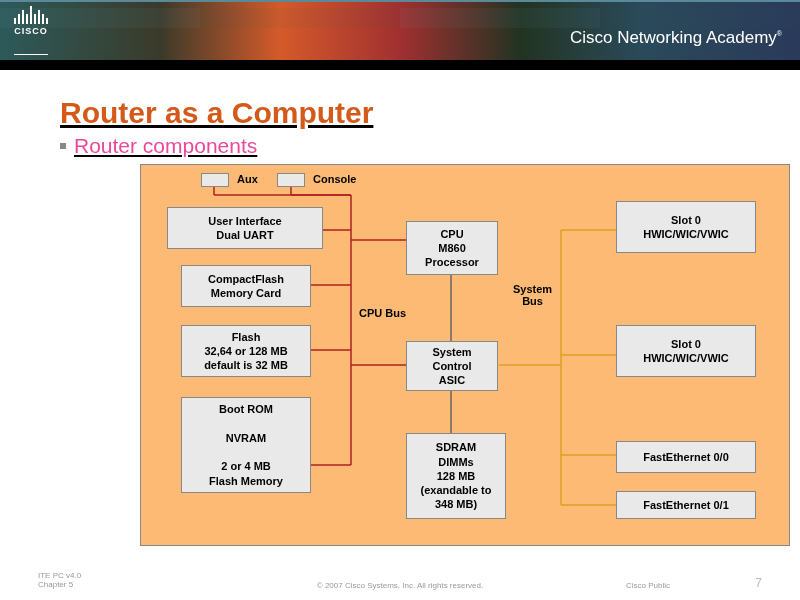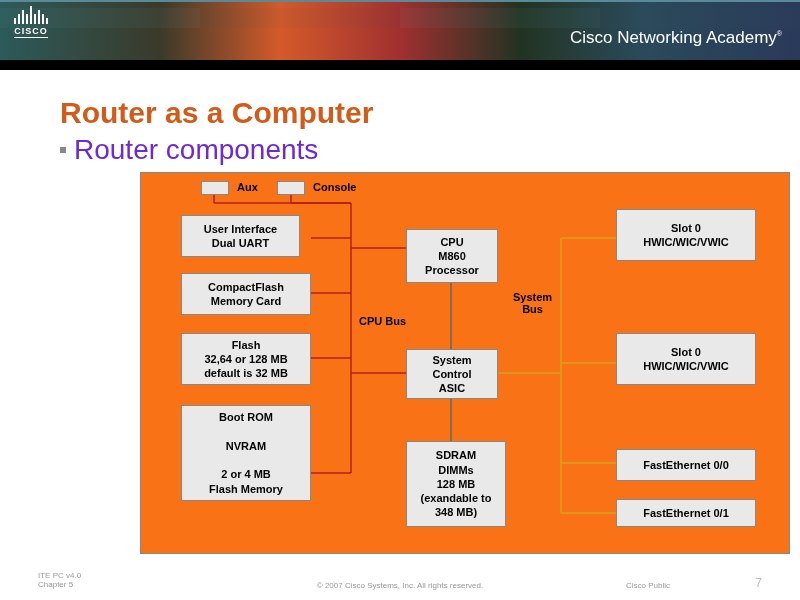--- a/index.html
+++ b/index.html
@@ -7,34 +7,34 @@
 
   .header { width: 800px; height: 70px; position: relative; }
   .header-bar { width: 800px; height: 60px; background: linear-gradient(to right,#2c5a5a,#3a3a2a 20%,#d45a2a 35%,#a03030 50%,#223322 65%,#2a4a5a 80%,#2a3a5a); position: relative; }
   .header-strip { position:absolute; top:0; left:0; width:800px; height:2px; background:#5a8a9a; }
   .header-overlay { position:absolute; top:8px; left:0; width:800px; height:20px; background: repeating-linear-gradient(90deg,rgba(100,150,160,.2) 0 200px, rgba(50,80,90,.15) 200px 400px); opacity:.4;}
   .header-bottom { position:absolute; top:60px; left:0; width:800px; height:10px; background:#000; }
 
   .cisco-logo { position:absolute; left:14px; top:4px; color:#fff; text-align:center; }
   .cisco-bars { display:flex; align-items:flex-end; gap:2px; height:20px; justify-content:center; margin-bottom:2px;}
   .cisco-bars span { width:2px; background:#fff; display:inline-block; }
-  .cisco-text { font-size:9px; letter-spacing:1px; font-weight:bold; border-bottom:1px solid #fff; padding-bottom:1px;}
+  .cisco-text { font-size:9px; letter-spacing:1px; font-weight:bold; border-bottom:1px solid #fff; padding-bottom:18px;}
 
   .academy { position:absolute; right:18px; top:28px; color:#fff; font-size:17px; font-weight:300; }
   .academy .tm { font-size:7px; vertical-align:super; }
 
-  .content { padding: 18px 38px 0 60px; }
+  .content { padding: 18px 38px 0 60px; text-decoration: underline; }
   .title { color:#d45a1a; font-size:30px; font-weight:bold; font-family:Arial,sans-serif; margin-top:8px; }
   .bullet-row { display:flex; align-items:center; margin-top:4px; gap:8px; }
   .bullet-sq { width:6px; height:6px; background:#888; }
-  .subtitle { font-size:28px; color:#6d28d9; }
+  .subtitle { font-size:21px; color:#ec4899; }
 
   .diagram-wrap { margin:6px 0 0 80px; width:650px; }
   .diag-title { text-align:center; font-size:12px; font-weight:bold; margin-bottom:4px; }
-  .diagram { position:relative; width:650px; height:382px; background:#f97316; border:1px solid #888; }
+  .diagram { position:relative; width:650px; height:382px; background:#fdba74; border:1px solid #888; }
 
   .box { position:absolute; background:#e9e9e9; border:1px solid #888; font-size:11px; font-weight:bold; text-align:center; display:flex; flex-direction:column; justify-content:center; align-items:center; padding:4px; line-height:1.3; }
   .port { position:absolute; background:#e9e9e9; border:1px solid #888; width:28px; height:14px; }
   .lbl { position:absolute; font-size:11px; font-weight:bold; }
 
   .footer { position:absolute; bottom:4px; left:0; width:800px; font-size:8px; color:#999; }
   .f-left { position:absolute; left:38px; bottom:6px; line-height:1.2; }
   .f-mid { position:absolute; left:0; width:800px; text-align:center; bottom:6px; }
   .f-right { position:absolute; right:130px; bottom:6px; }
   .f-page { position:absolute; right:38px; bottom:6px; font-size:12px; color:#bbb; }
@@ -113,21 +113,21 @@
           <line x1="420" y1="290" x2="475" y2="290"></line>
           <line x1="420" y1="340" x2="475" y2="340"></line>
         </g>
       </svg>
 
       <div class="port" style="left:60px; top:8px;"></div>
       <div class="lbl" style="left:96px; top:8px;">Aux</div>
       <div class="port" style="left:136px; top:8px;"></div>
       <div class="lbl" style="left:172px; top:8px;">Console</div>
 
-      <div class="box" style="left: 40px; top: 42px; width: 119px; height: 42px; white-space: pre-line;">User Interface
+      <div class="box" style="left: 26px; top: 42px; width: 156px; height: 42px; white-space: pre-line;">User Interface
 Dual UART</div>
       <div class="box" style="left: 40px; top: 100px; width: 130px; height: 42px; white-space: pre-line;">CompactFlash
 Memory Card</div>
       <div class="box" style="left: 40px; top: 160px; width: 130px; height: 52px; white-space: pre-line;">Flash
 32,64 or 128 MB
 default is 32 MB</div>
       <div class="box" style="left: 40px; top: 232px; width: 130px; height: 96px; white-space: pre-line;">Boot ROM
 
 NVRAM
 

